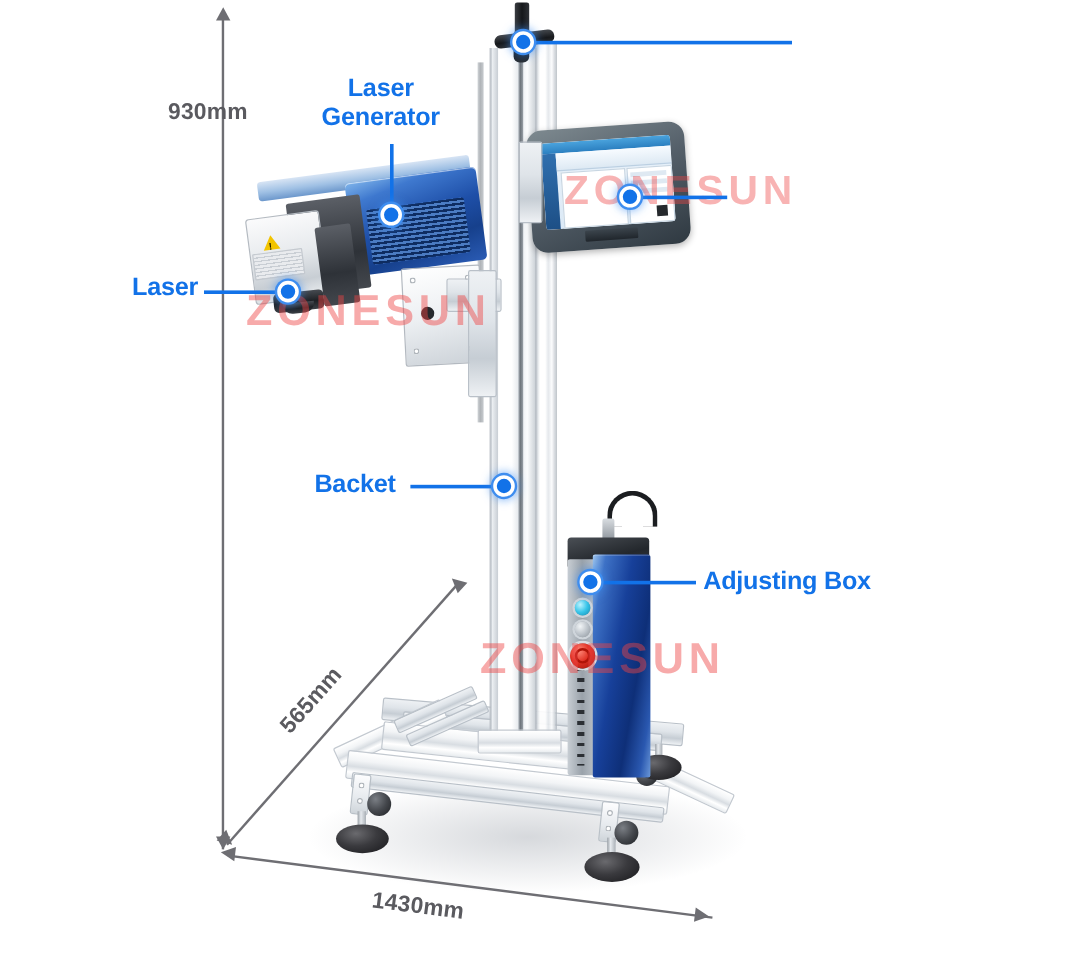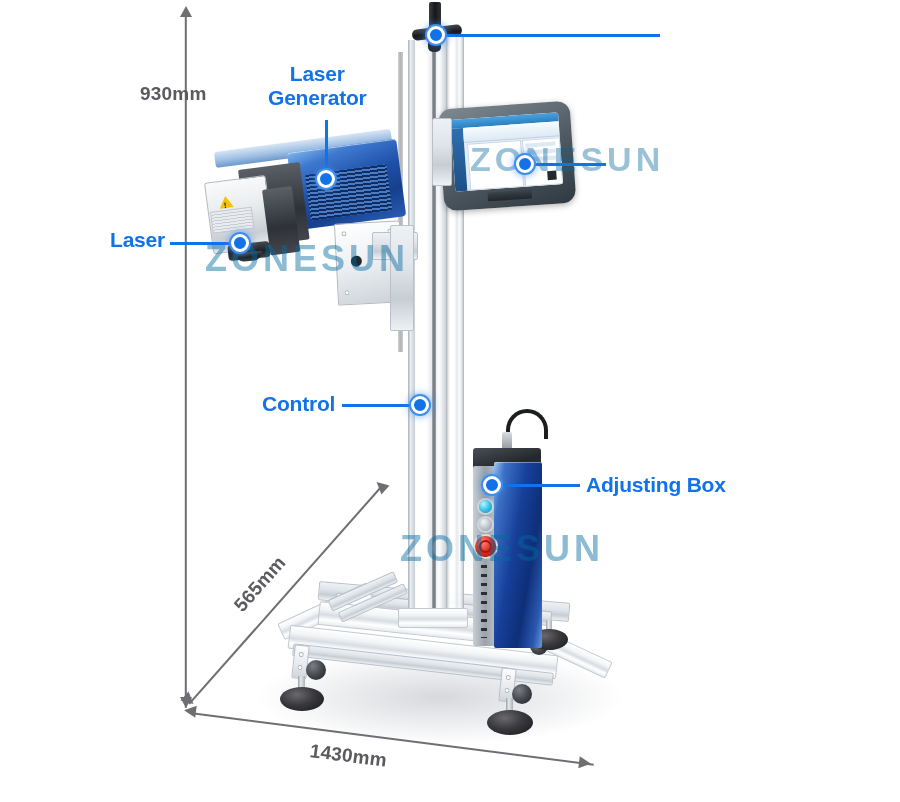--- a/index.html
+++ b/index.html
@@ -130,21 +130,21 @@
 
   
   .knob-stem{position:absolute;border-radius:2px;
              background:linear-gradient(90deg,#3a3d42,#15171a 50%,#2e3136);}
   .knob-arm{position:absolute;border-radius:5px;
             background:linear-gradient(180deg,#44484d,#17191c 60%,#2b2e32);}
   .knob-hub{position:absolute;border-radius:50%;
             background:radial-gradient(ellipse at 38% 32%,#55595f,#1a1c1f 70%);}
 
   
-  .wm{position:absolute;color:#0369a1;font-weight:bold;letter-spacing:4px;
+  .wm{position:absolute;color:#ef4444;font-weight:bold;letter-spacing:4px;
       opacity:.45;user-select:none;}
 
   
   .shadow{position:absolute;border-radius:50%;
           background:radial-gradient(ellipse at 50% 50%,rgba(120,128,140,.30) 0%,rgba(120,128,140,0) 70%);}
 </style>
 </head>
 <body>
 
 <div id="stage">
@@ -292,21 +292,21 @@
   <div class="dot" style="left:317px;top:170px;"></div>
   <div class="callout c-laser">Laser
 Generator</div>
 
   <div class="lead lead-h" style="left:170px;top:242px;width:78px;"></div>
   <div class="dot" style="left:231px;top:234px;"></div>
   <div class="callout c-lens">Laser</div>
 
   <div class="lead lead-h" style="left:342px;top:404px;width:80px;"></div>
   <div class="dot" style="left:411px;top:396px;"></div>
-  <div class="callout c-backet">Control</div>
+  <div class="callout c-backet">Backet</div>
 
   <div class="lead lead-h" style="left:524px;top:163px;width:82px;"></div>
   <div class="dot" style="left:516px;top:155px;"></div>
 
   <div class="lead lead-h" style="left:500px;top:484px;width:80px;"></div>
   <div class="dot" style="left:483px;top:476px;"></div>
   <div class="callout c-electric">Adjusting Box</div>
 
 </div>
 

